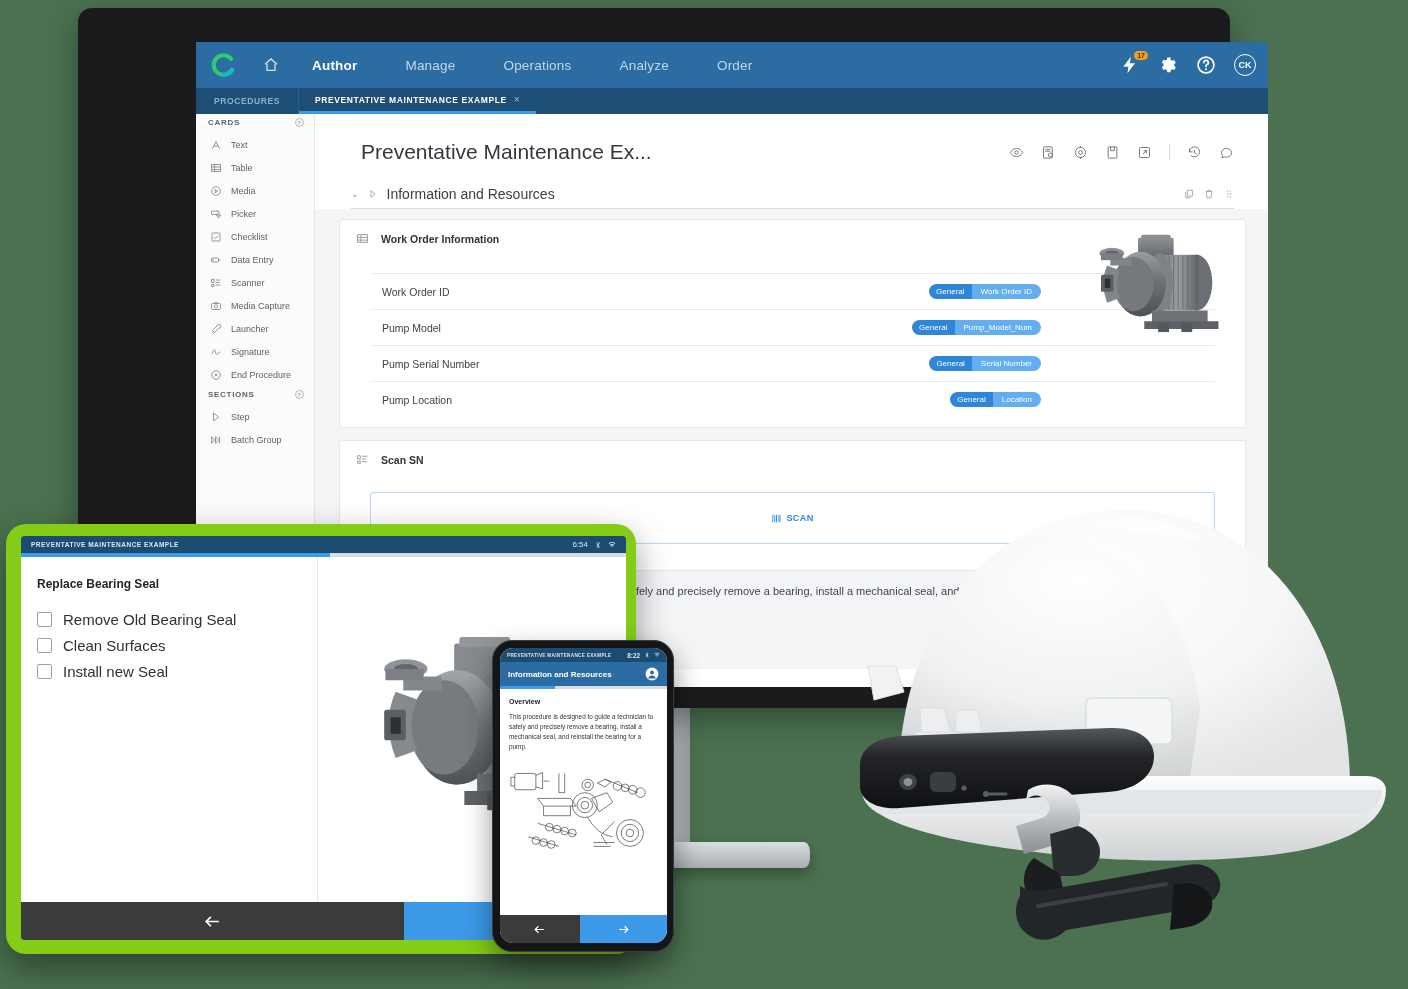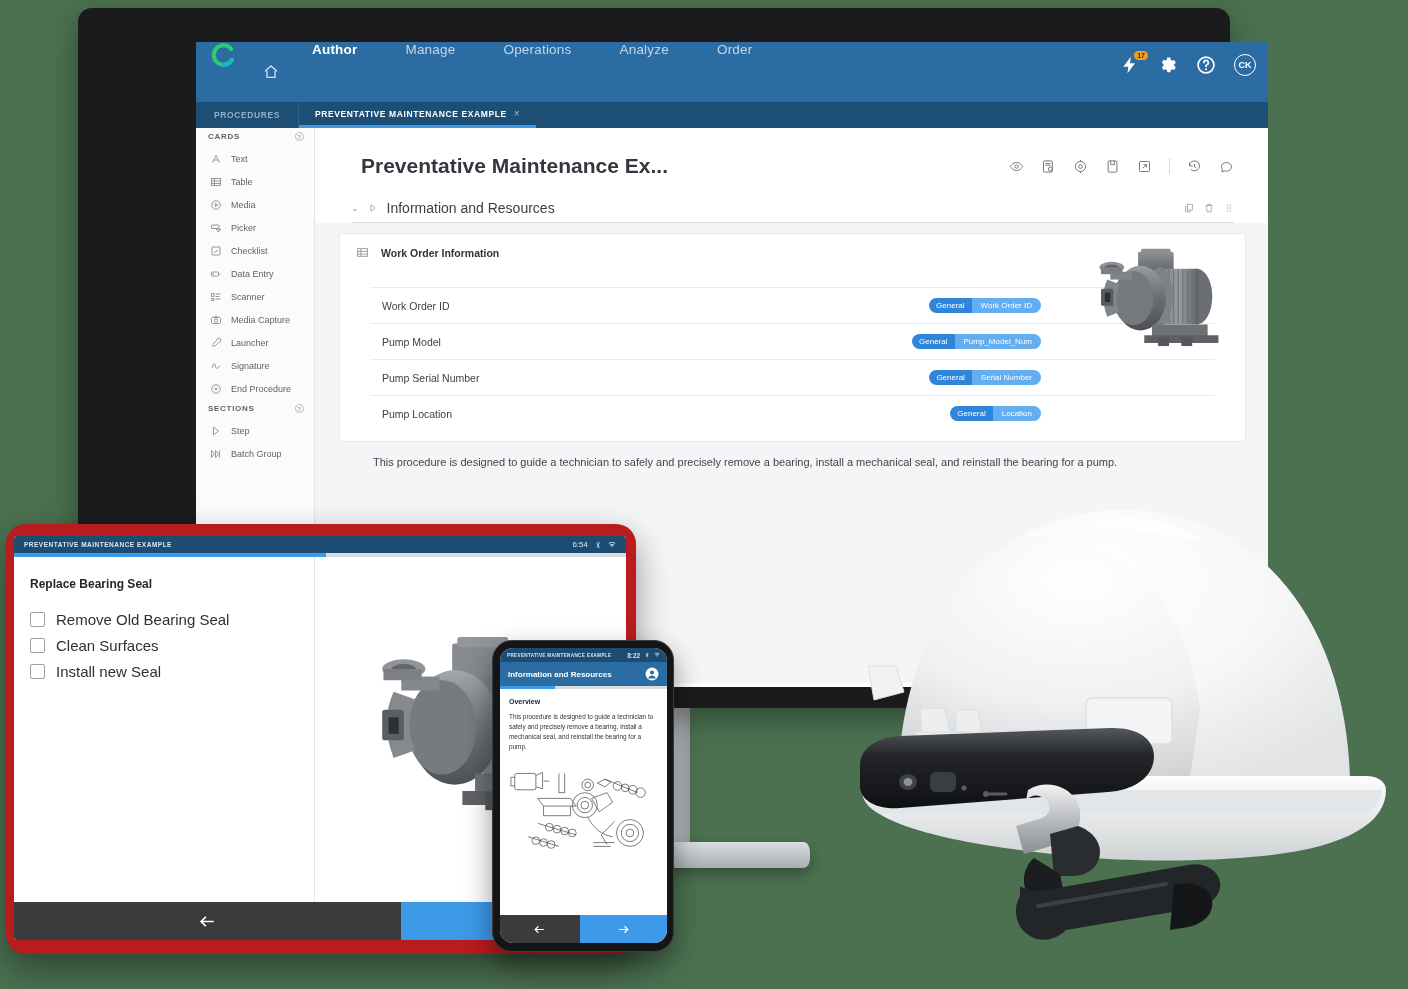--- a/index.html
+++ b/index.html
@@ -33,22 +33,22 @@
   }
   .screen {
     position: absolute; left: 118px; top: 34px;
     width: 1072px; height: 645px;
     background: #ffffff;
     overflow: hidden;
   }
 
   
   .topnav {
-    height: 60px; background: #2b6ca3;
-    display: flex; padding: 0 14px;
+    height: 46px; background: #2b6ca3;
+    display: flex; align-items: center; padding: 0 14px;
     position: relative;
   }
   .brand-logo { width: 26px; height: 26px; margin-right: 18px; flex: 0 0 auto; }
   .nav-home { width: 34px; display:flex; align-items:center; justify-content:center; }
   .nav-home svg { width: 16px; height: 16px; }
   .nav-link {
     color: #c3d6e6; font-size: 13.5px; padding: 0 24px; white-space: nowrap;
     letter-spacing: .2px;
   }
   .nav-link.active { color: #fff; font-weight: bold; }
@@ -108,21 +108,21 @@
     font-size: 6px; color: #9aa0a8; display: flex; align-items: center; justify-content: center; }
   .side-item {
     display: flex; align-items: center; gap: 9px;
     padding: 5.5px 10px 5.5px 14px; font-size: 9px; color: #5c636c;
   }
   .side-item svg { width: 12px; height: 12px; flex: 0 0 auto; color: #7b828b; }
 
   
   .doc { flex: 1; background: #fff; overflow: hidden; position: relative; }
   .doc-title {
-    font-size: 21px; color: #33383e; font-weight: bold;
+    font-size: 21px; color: #33383e; font-weight: normal;
     padding: 26px 0 0 46px;
   }
   .doc-toolbar {
     position: absolute; right: 34px; top: 30px;
     display: flex; align-items: center; gap: 17px; color: #6b727a;
   }
   .doc-toolbar svg { width: 15px; height: 15px; display: block; }
   .tb-sep { width: 1px; height: 16px; background: #d6d9dd; }
 
   .section-row {
@@ -180,23 +180,23 @@
   .scan-box svg { width: 11px; height: 11px; color: #2f86d9; }
 
   .desc-text {
     font-size: 11px; color: #40454b; padding: 0 34px; line-height: 1.5;
   }
 
   
   .tablet {
     position: absolute; left: 6px; top: 524px;
     width: 630px; height: 430px;
-    background: #b91c1c; border-radius: 20px;
+    background: #84cc16; border-radius: 20px;
     box-shadow: 0 14px 34px rgba(0,0,0,.4);
-    padding: 12px 10px 14px 8px;
+    padding: 12px 10px 14px 15px;
   }
   .tablet-screen {
     width: 100%; height: 100%; background: #fff;
     border-radius: 3px; overflow: hidden; display: flex; flex-direction: column;
   }
   .t-status {
     height: 17px; background: #1d4c72; color: #dbe6ef;
     display: flex; align-items: center; padding: 0 10px;
     font-size: 6.5px; letter-spacing: .5px; font-weight: bold;
   }
@@ -570,20 +570,42 @@
                 <div class="field-row">
                   <span class="field-label">Pump Location</span>
                   <span class="tag">
                     <span class="tag-k">General</span>
                     <span class="tag-v">Location</span>
                   </span>
                 </div>
               </div>
             </div>
 
+            <div class="card">
+              <div class="card-head">
+                <svg viewBox="0 0 24 24" fill="none" stroke="currentColor" stroke-width="1.6">
+                    <path d="M3 5h5v6H3z"></path>
+                    <path d="M3 15h5v4H3z"></path>
+                    <path d="M11 6h10M11 11h8M11 16h10"></path>
+                  </svg>
+                <span class="card-head-title">Scan SN</span>
+              </div>
+              <div class="scan-area">
+                <div class="scan-box">
+                  <svg viewBox="0 0 24 24" fill="currentColor">
+                      <rect x="3" y="4" width="2" height="16"></rect>
+                      <rect x="7" y="4" width="1.4" height="16"></rect>
+                      <rect x="10.5" y="4" width="2.4" height="16"></rect>
+                      <rect x="15" y="4" width="1.4" height="16"></rect>
+                      <rect x="18.5" y="4" width="2.2" height="16"></rect>
+                    </svg>
+                  <span class="scan-label">SCAN</span>
+                </div>
+              </div>
+            </div>
 
             <div class="desc-text">This procedure is designed to guide a technician to safely and precisely remove a bearing, install a mechanical seal, and reinstall the bearing for a pump.</div>
           </div>
         </div>
       </div>
     </div>
   </div>
 
   <div class="tablet">
     <div class="tablet-screen">

